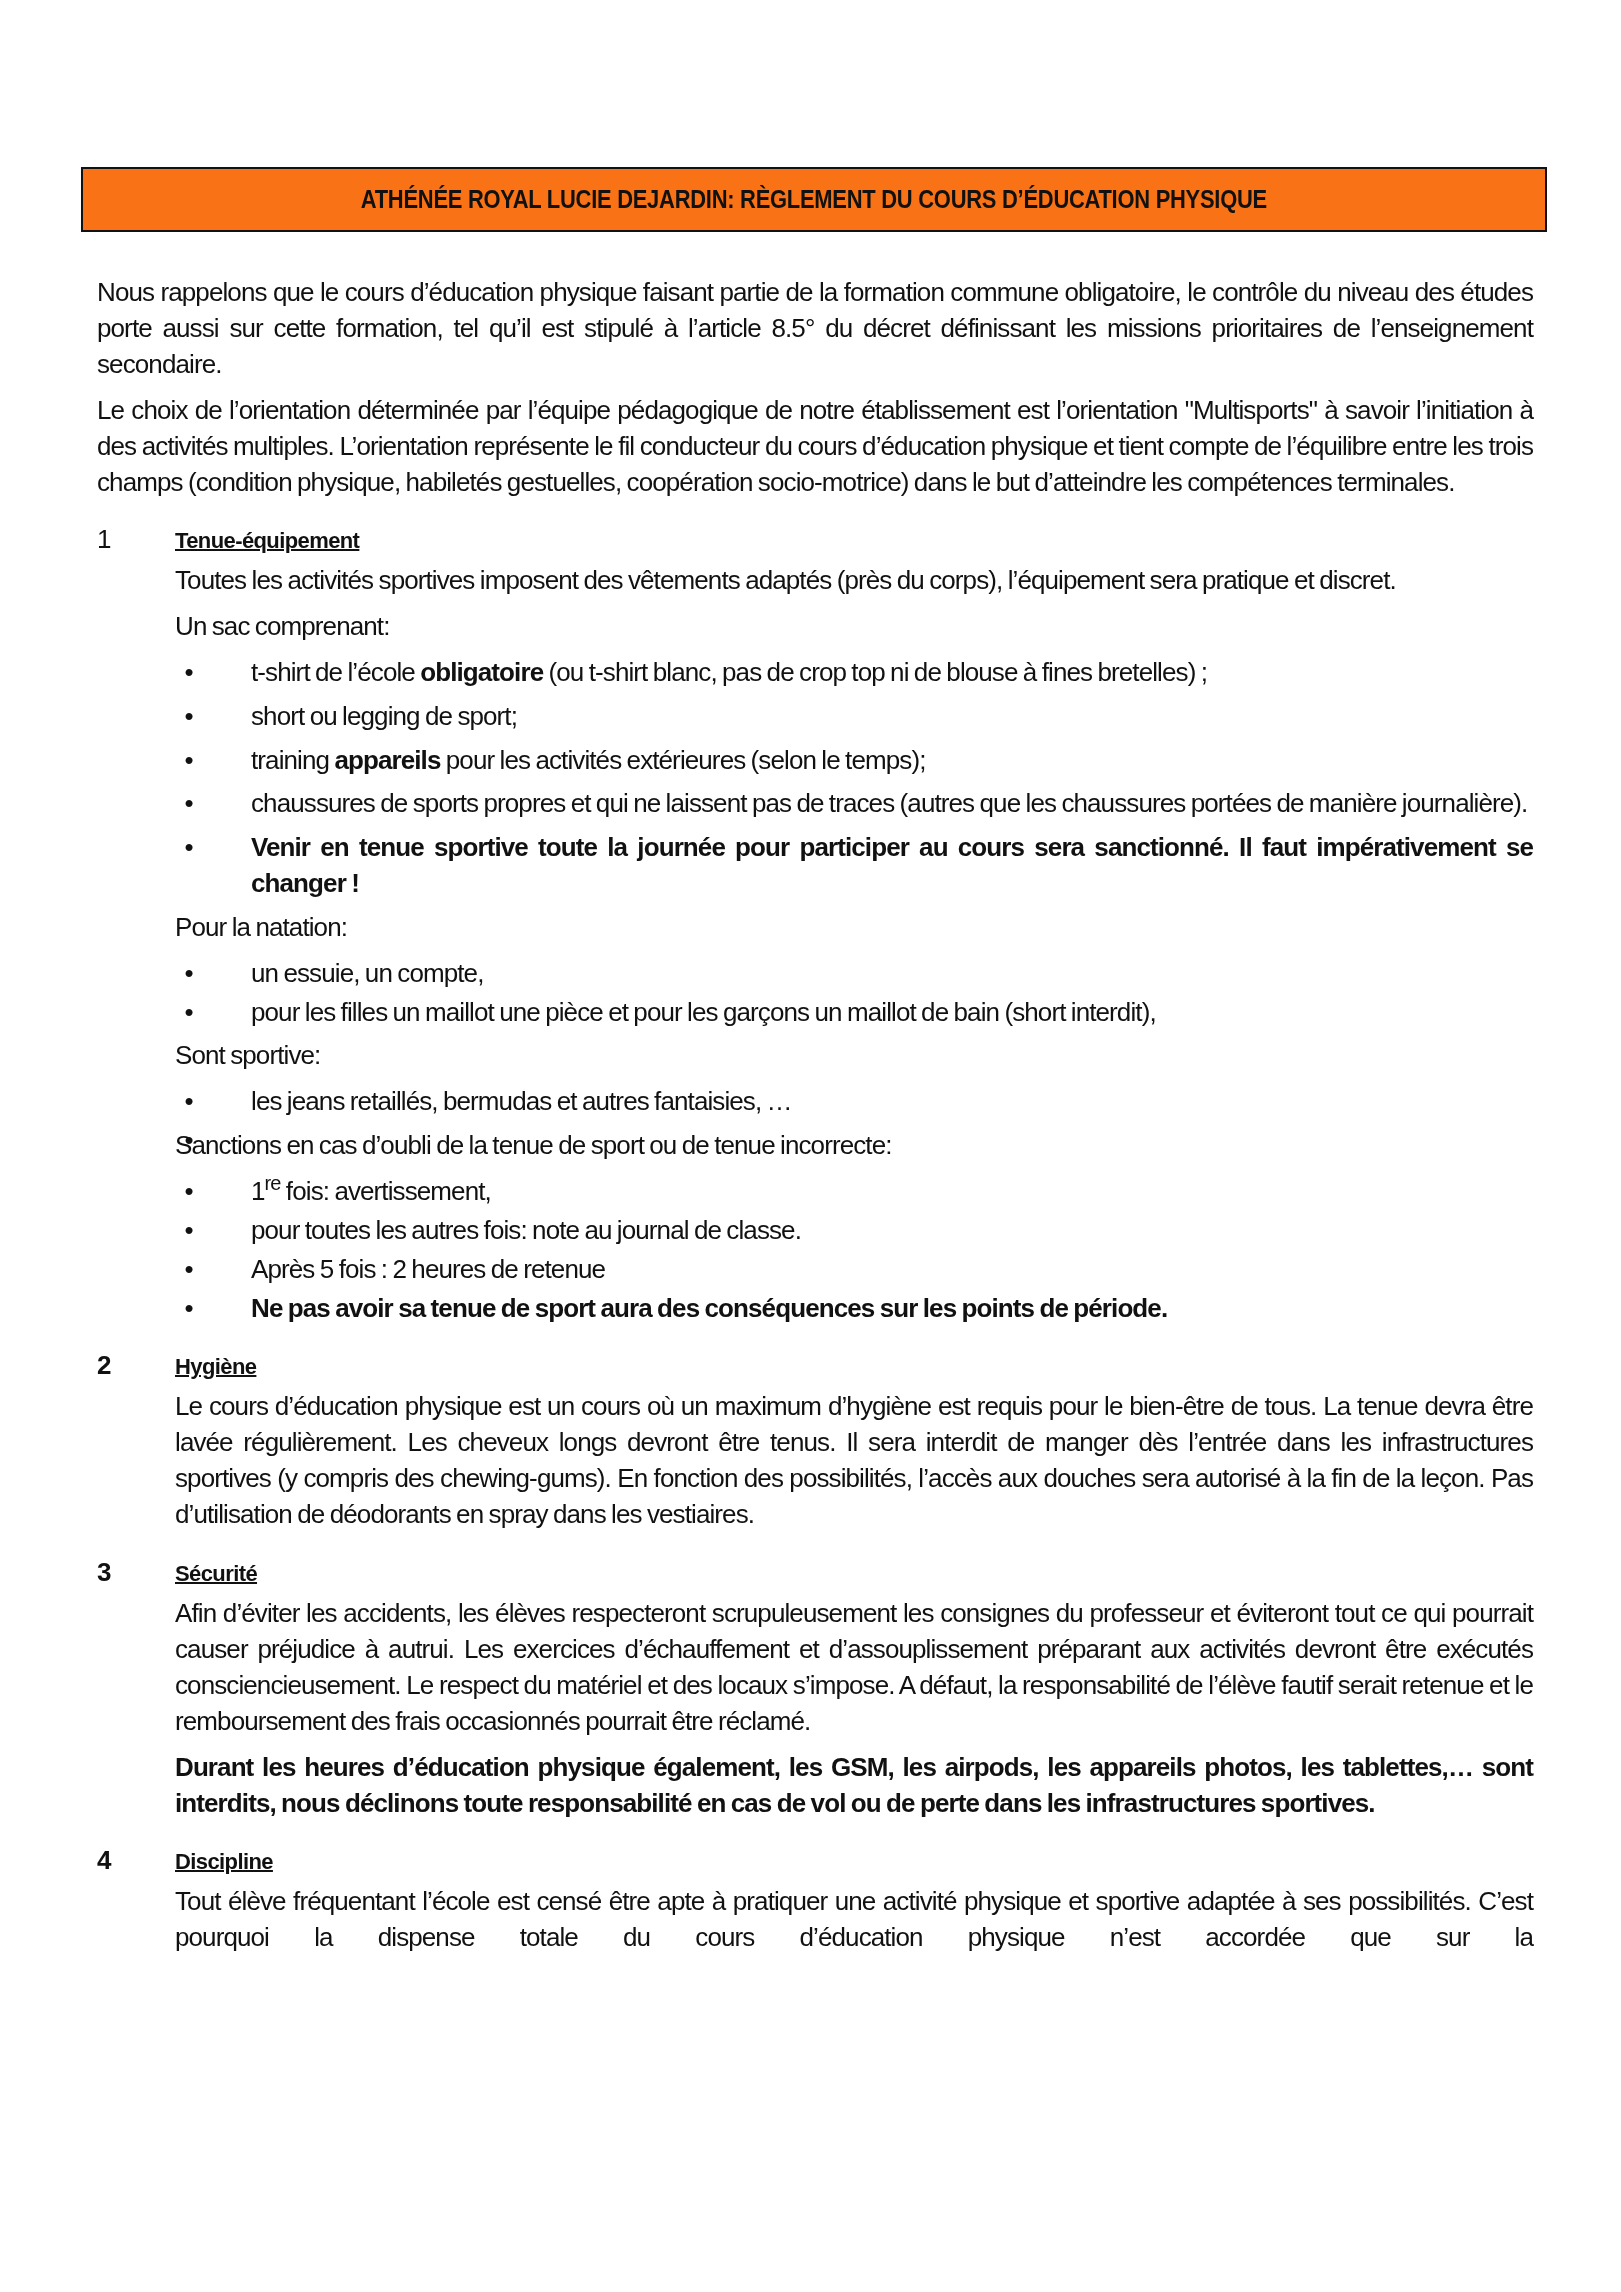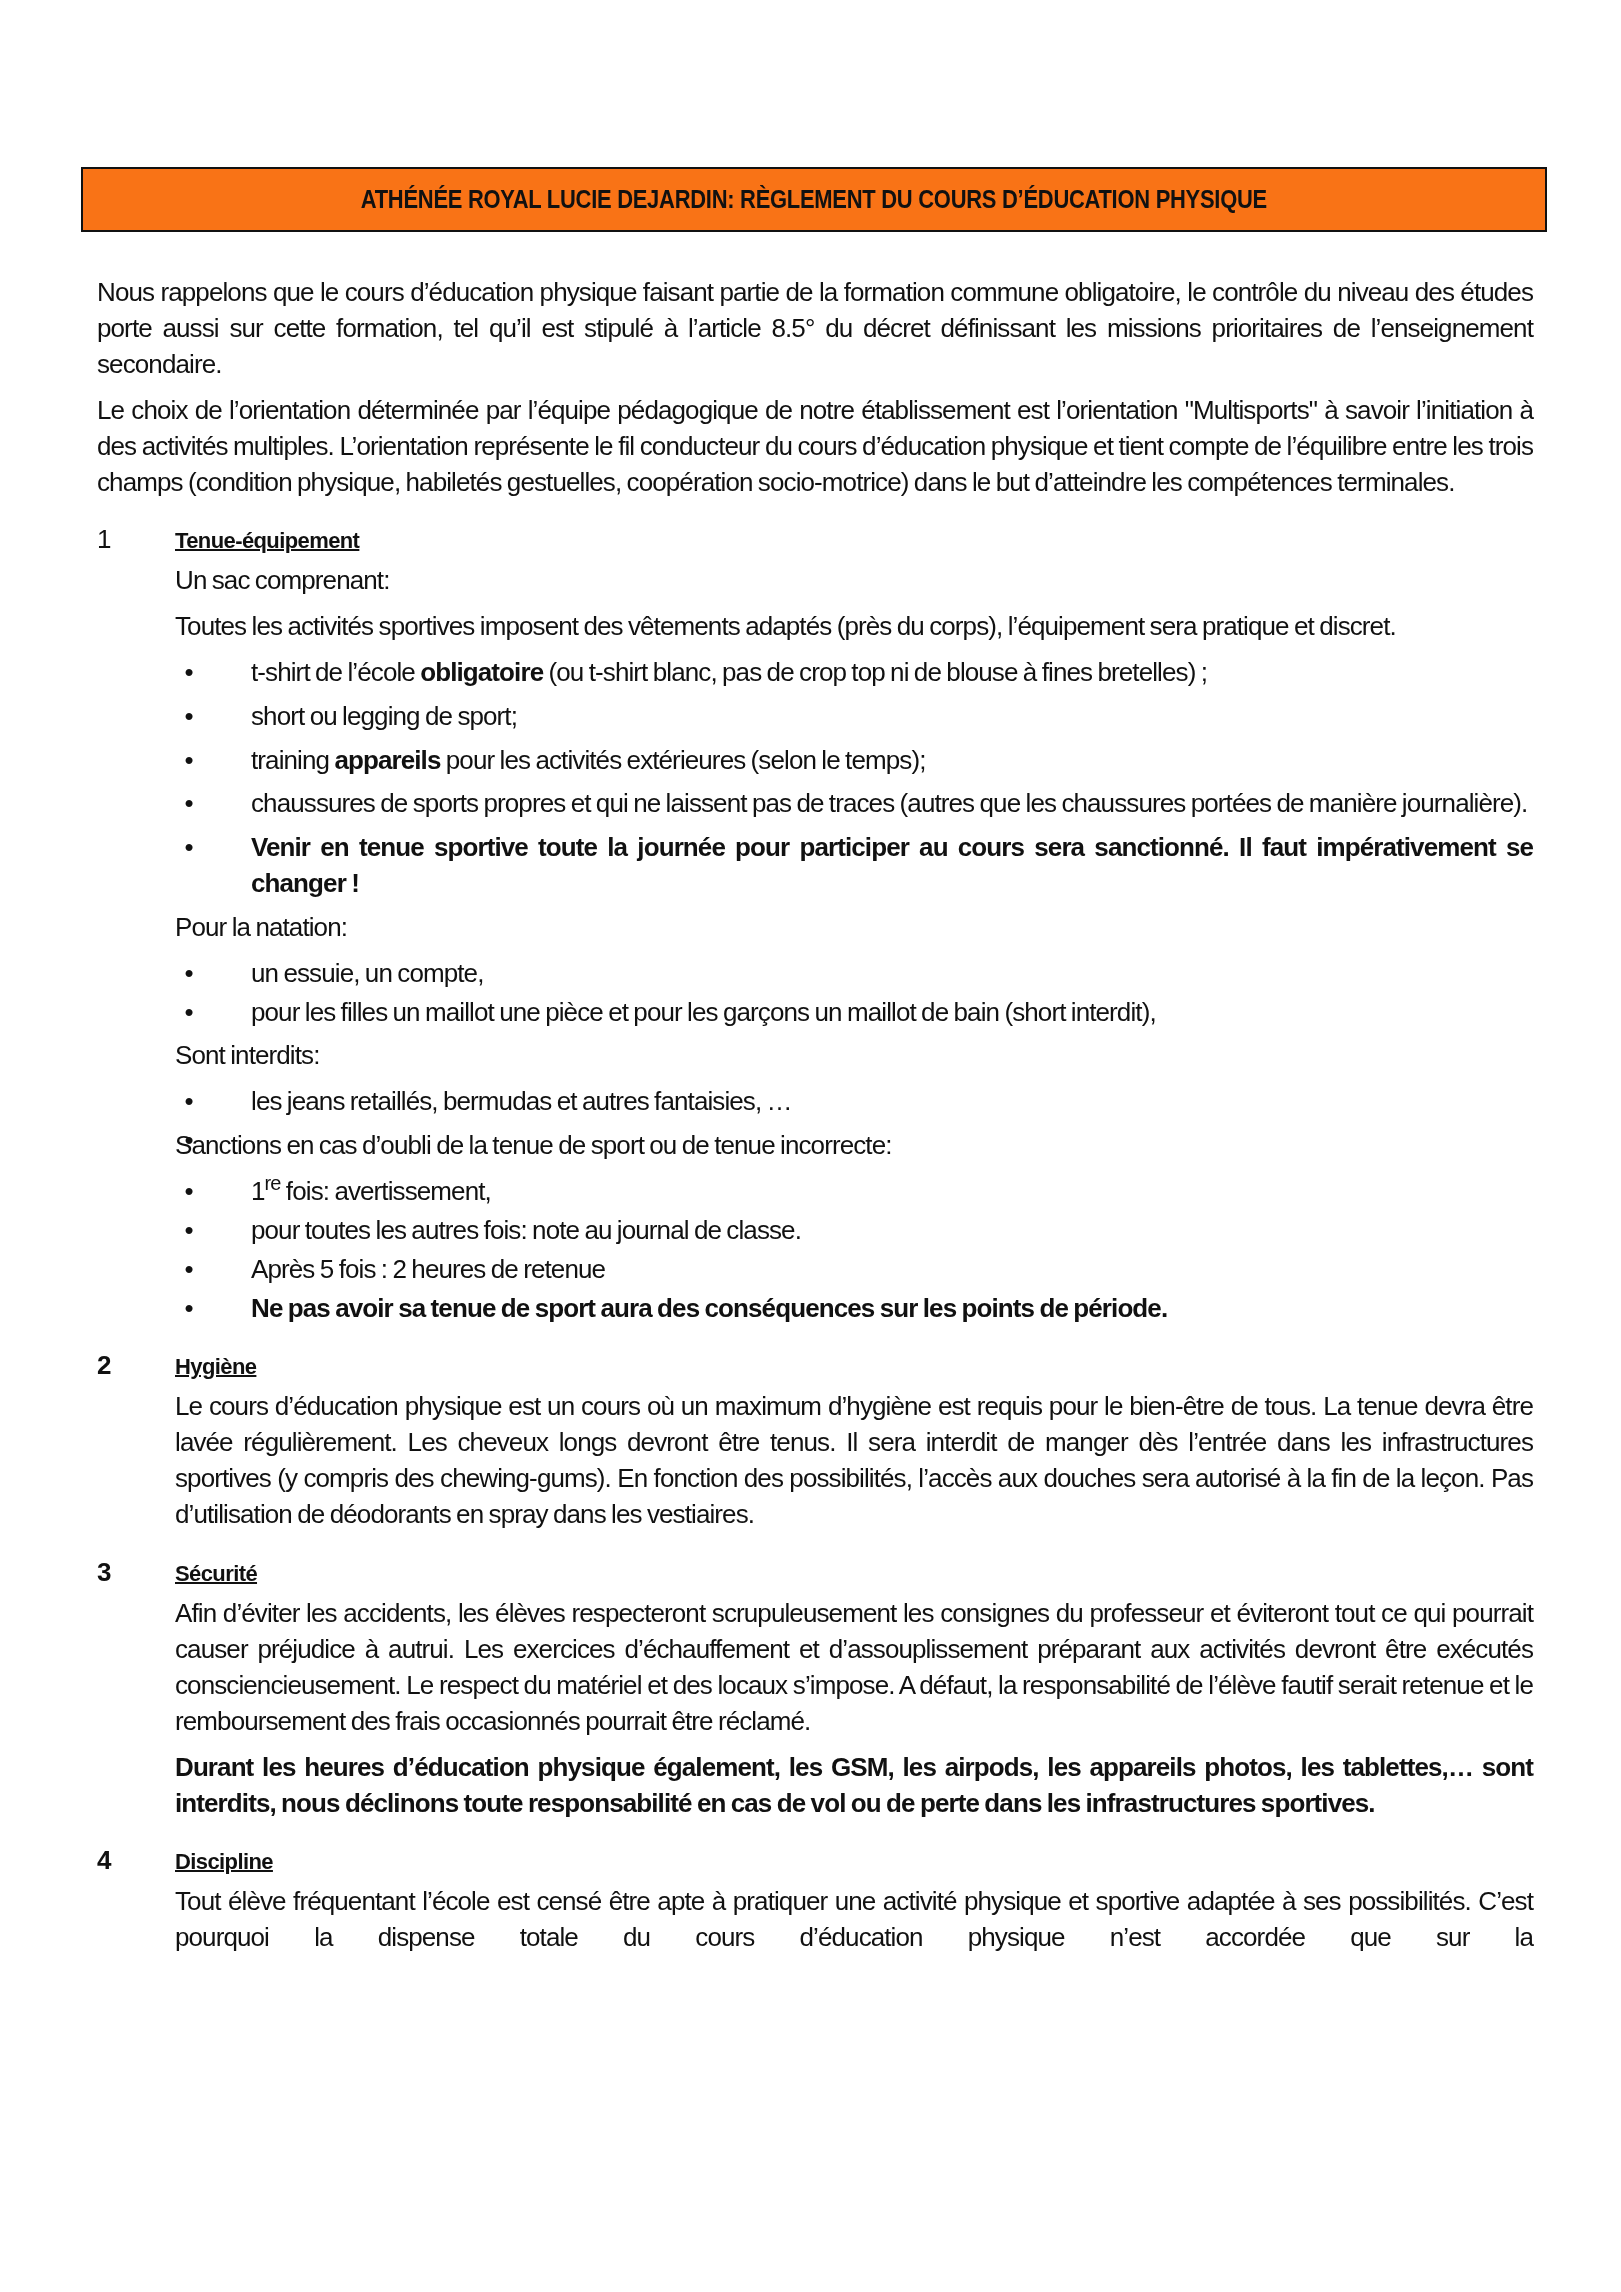--- a/index.html
+++ b/index.html
@@ -54,22 +54,22 @@
 
     <p>Nous rappelons que le cours d’éducation physique faisant partie de la formation commune obligatoire, le contrôle du niveau des études porte aussi sur cette formation, tel qu’il est stipulé à l’article 8.5° du décret définissant les missions prioritaires de l’enseignement secondaire.</p>
     <p>Le choix de l’orientation déterminée par l’équipe pédagogique de notre établissement est l’orientation "Multisports" à savoir l’initiation à des activités multiples. L’orientation représente le fil conducteur du cours d’éducation physique et tient compte de l’équilibre entre les trois champs (condition physique, habiletés gestuelles, coopération socio-motrice) dans le but d’atteindre les compétences terminales.</p>
 
     <div class="section">
       <div class="sec-head">
         <span class="sec-num">1</span>
         <span class="sec-title">Tenue-équipement</span>
       </div>
       <div class="sec-body">
+        <p>Toutes les activités sportives imposent des vêtements adaptés (près du corps), l’équipement sera pratique et discret.</p>
         <p>Un sac comprenant:</p>
-        <p>Toutes les activités sportives imposent des vêtements adaptés (près du corps), l’équipement sera pratique et discret.</p>
         <ul class="bullets">
           <li>
             <span class="bullet">•</span>
             <span>t-shirt de l’école </span><span class="b">obligatoire</span><span> (ou t-shirt blanc, pas de crop top ni de blouse à fines bretelles) ;</span>
           </li>
           <li>
             <span class="bullet">•</span>
             <span>short ou legging de sport;</span>
           </li>
           <li>
@@ -91,21 +91,21 @@
           <li>
             <span class="bullet">•</span>
             <span>un essuie, un compte,</span>
           </li>
           <li>
             <span class="bullet">•</span>
             <span>pour les filles un maillot une pièce et pour les garçons un maillot de bain (short interdit),</span>
           </li>
         </ul>
 
-        <p>Sont interdits:</p>
+        <p>Sont sportive:</p>
         <ul class="bullets tight">
           <li>
             <span class="bullet">•</span>
             <span>les jeans retaillés, bermudas et autres fantaisies, …</span>
           </li>
           <li>
             <span class="bullet">•</span>
           </li>
         </ul>
 

